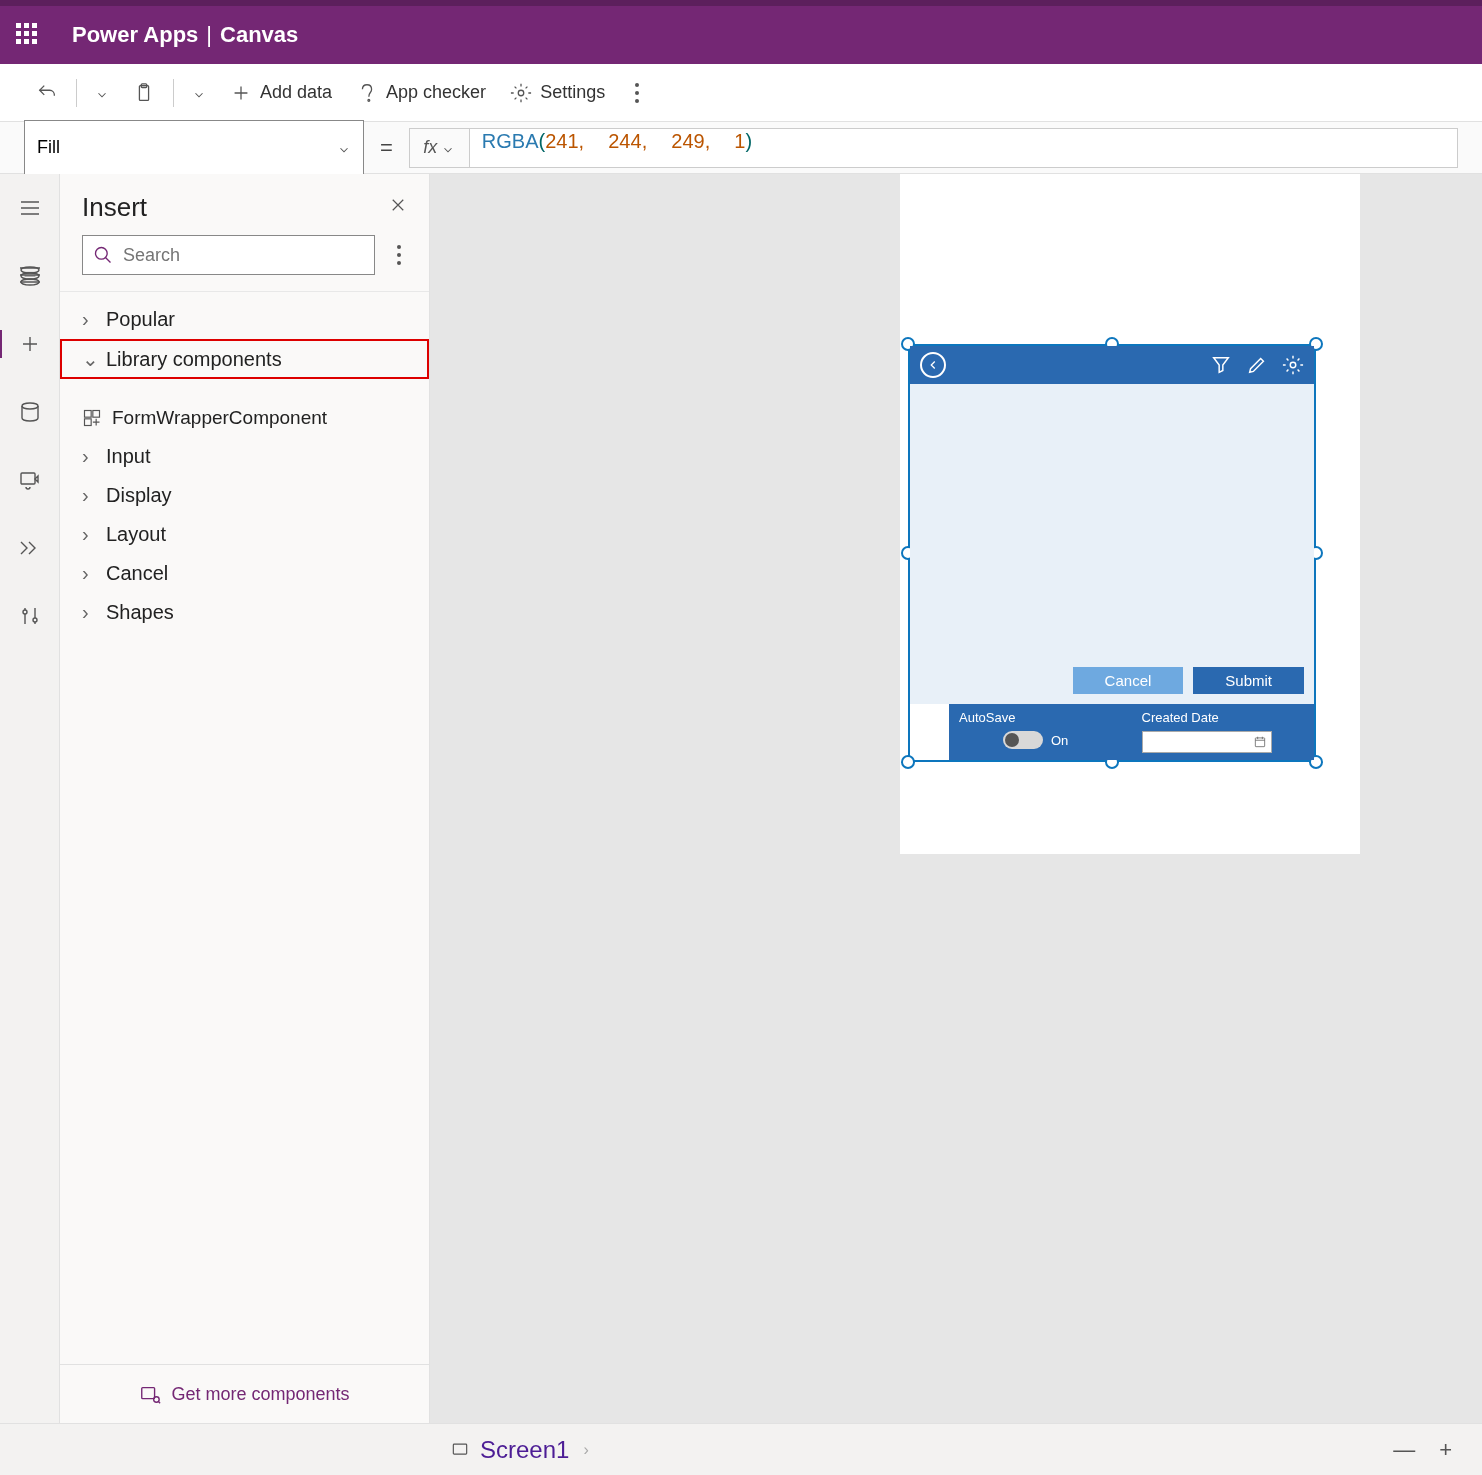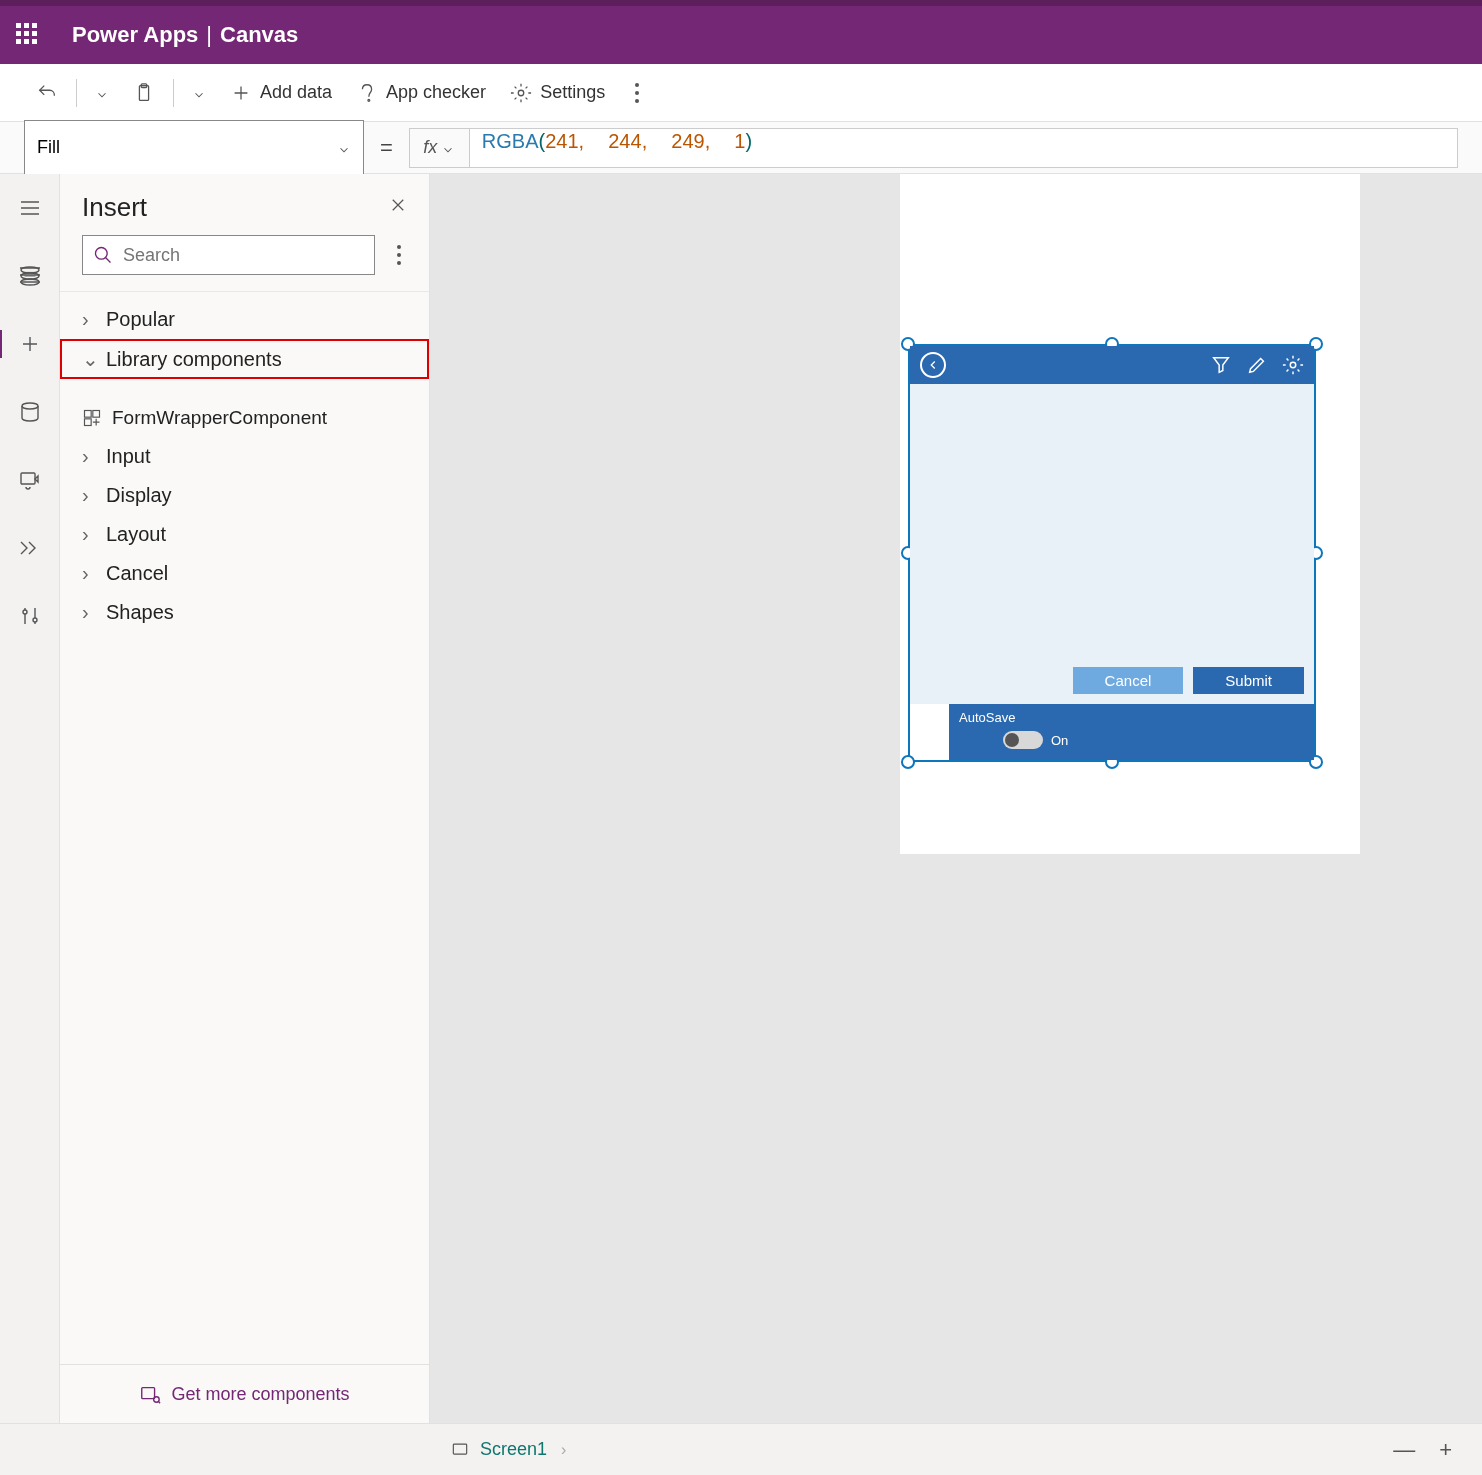--- a/index.html
+++ b/index.html
@@ -92,21 +92,21 @@
 .date-field { width: 130px; height: 22px; background: white; border: 1px solid #aaa; display: flex; align-items: center; justify-content: flex-end; padding: 0 4px; }
 .date-field svg { width: 14px; height: 14px; stroke: #666; fill: none; stroke-width: 1.4; }
 
 
 .panel-footer { margin-top: auto; border-top: 1px solid #e1e1e1; padding: 18px 0; display: flex; justify-content: center; }
 .panel-footer a { color: #742774; font-size: 18px; display: flex; align-items: center; gap: 10px; cursor: pointer; text-decoration: none; }
 .panel-footer svg { width: 22px; height: 22px; stroke: #742774; fill: none; stroke-width: 1.5; }
 
 
 .bottombar { height: 52px; background: #f3f2f1; border-top: 1px solid #e1e1e1; display: flex; align-items: center; padding: 0 430px 0 430px; position: relative; }
-.crumb { display: flex; align-items: center; gap: 10px; padding: 10px 20px; font-size: 18px; color: #0f766e; cursor: pointer; position: relative; }
+.crumb { display: flex; align-items: center; gap: 10px; padding: 10px 20px; font-size: 24px; color: #4c1d95; cursor: pointer; position: relative; }
 .crumb.active { background: #e8e8e8; }
 .crumb svg { width: 20px; height: 20px; stroke: #555; fill: none; stroke-width: 1.4; }
 .crumb-sep { color: #aaa; margin: 0 -6px; }
 .zoom-controls { position: absolute; right: 30px; display: flex; gap: 24px; color: #555; font-size: 22px; }
 .zoom-controls span { cursor: pointer; }
 
 .chev-down { width: 14px; height: 14px; }
 .chev-down svg { width: 14px; height: 14px; stroke: #555; fill: none; stroke-width: 1.8; }
 </style>
 </head>
@@ -372,20 +372,29 @@
         <div class="comp-bottombar">
           <div class="col">
             <span>AutoSave</span>
             <div class="toggle-row">
               <div class="toggle">
                   <div class="knob"></div>
                 </div>
               <span>On</span>
             </div>
           </div>
+          <div class="col">
+            <span>Created Date</span>
+            <div class="date-field">
+              <svg viewBox="0 0 24 24">
+                  <rect x="4" y="5" width="16" height="15" rx="1"></rect>
+                  <path d="M4 9h16M8 3v4M16 3v4"></path>
+                </svg>
+            </div>
+          </div>
         </div>
       </div>
     </div>
   </div>
 </div>
 
 <div class="bottombar">
   <div class="crumb">
     <svg viewBox="0 0 24 24">
         <rect x="4" y="5" width="16" height="12" rx="1"></rect>

